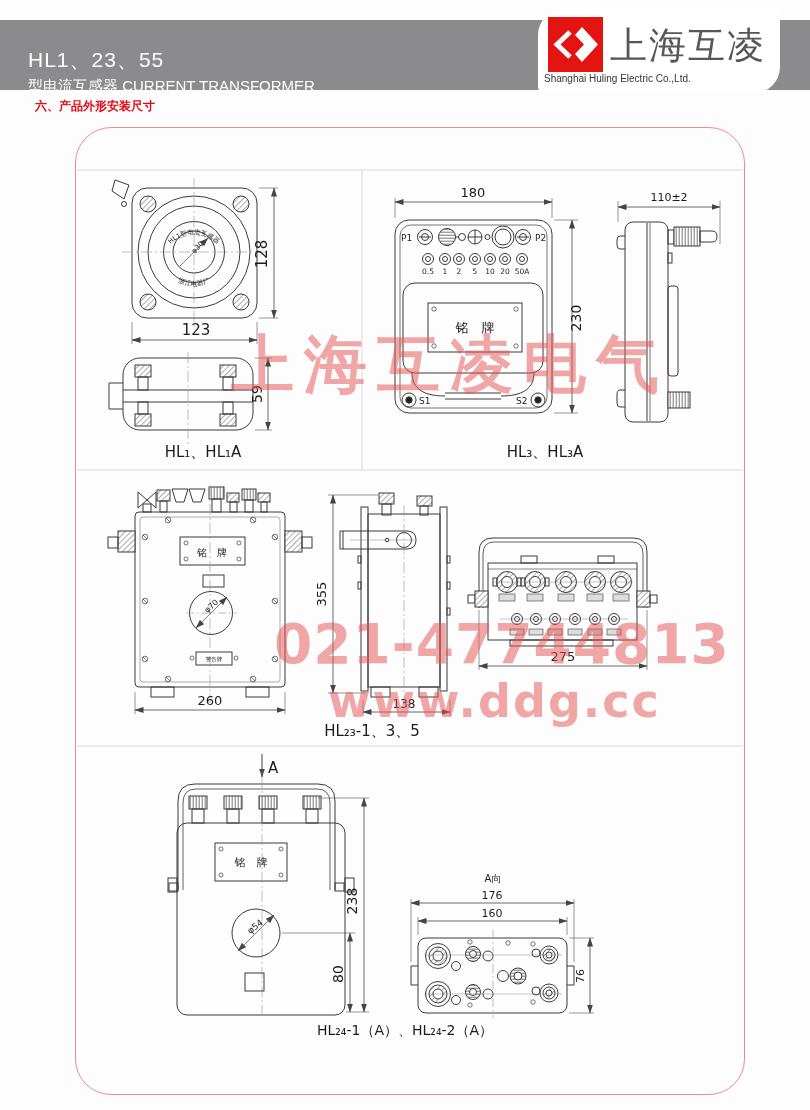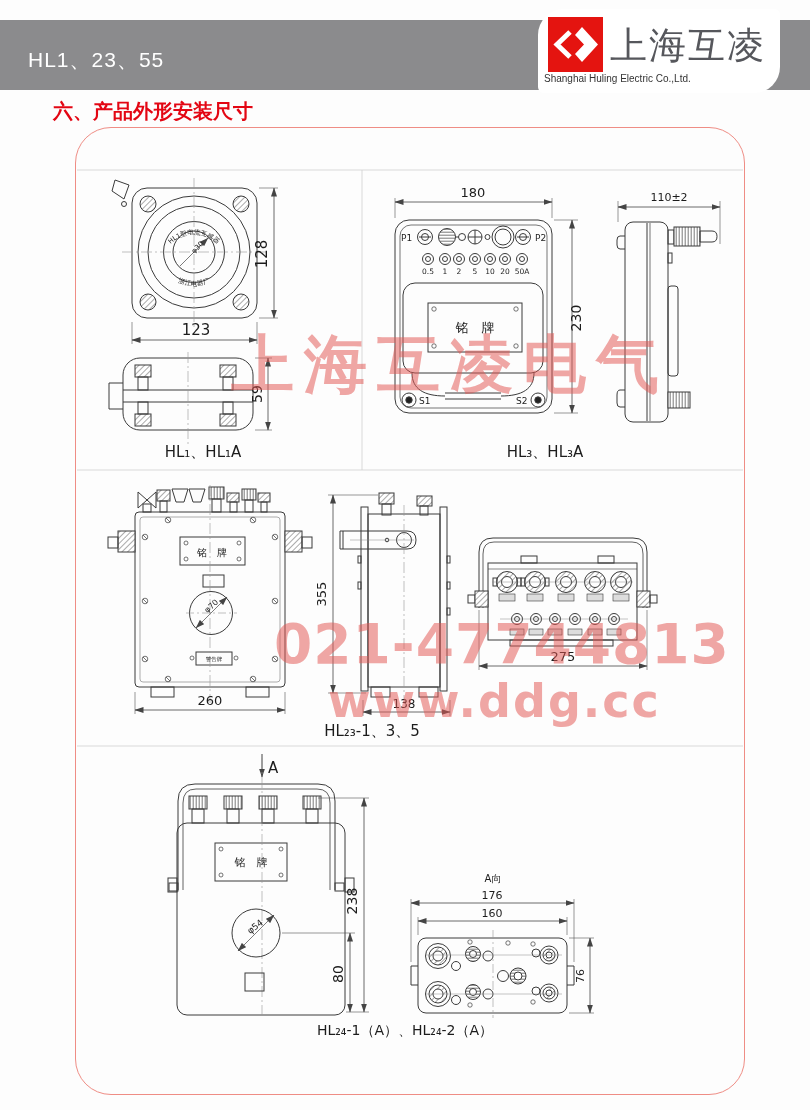--- a/index.html
+++ b/index.html
@@ -8,39 +8,40 @@
   
   .band{position:absolute;left:0;top:20px;width:810px;height:70px;background:#8b8b8d;}
   .model{position:absolute;left:28px;top:26px;color:#fff;font-size:21px;letter-spacing:1px;}
   .subtitle{position:absolute;left:28px;top:57px;color:#fff;font-size:15px;}
   .logo-plate{position:absolute;left:538px;top:9px;width:242px;height:84px;background:#fff;
       border-radius:26px 6px 26px 6px;}
   .logo-mark{position:absolute;left:10px;top:8px;}
   .brand{position:absolute;left:72px;top:12px;font-size:37px;color:#56575c;font-weight:500;
       letter-spacing:2px;font-family:"DejaVu Sans",sans-serif;}
   .company{position:absolute;left:6px;top:64px;font-size:10px;color:#333;white-space:nowrap;}
-  .section-title{position:absolute;left:53px;top:98px;color:#e30613;font-size:20px;font-weight:bold;
+  .section-title{position:absolute;left:35px;top:98px;color:#e30613;font-size:12px;font-weight:bold;
       font-family:"DejaVu Sans",sans-serif;}
   .content-box{position:absolute;left:75px;top:127px;width:668px;height:966px;
       border:1.3px solid #ef8d85;border-radius:36px;}
   .drawings{position:absolute;left:0;top:0;}
   .wm{position:absolute;color:rgba(227,86,82,.52);font-weight:700;white-space:nowrap;
       font-family:"DejaVu Sans",sans-serif;pointer-events:none;z-index:5;margin-left:48px;}
   .wm1{left:183px;top:322px;font-size:63px;letter-spacing:10px;}
   .wm2{left:226px;top:612px;font-size:55px;letter-spacing:1px;}
   .wm3{left:280px;top:674px;font-size:46px;letter-spacing:2px;}
   svg text{font-family:"DejaVu Sans",sans-serif;fill:#1c1c1c;stroke:none;}
 </style>
 </head>
 <body>
 
 <div class="page">
 
   <div class="band">
     <div class="model">HL1、23、55</div>
+    <div class="subtitle">型电流互感器 CURRENT TRANSFORMER</div>
   </div>
   <div class="logo-plate">
     <svg class="logo-mark" width="55" height="55" viewBox="0 0 55 55">
       <rect x="0" y="0" width="55" height="55" fill="#e41410"></rect>
       <path d="M22,15 L9,27.5 L22,40" fill="none" stroke="#fff" stroke-width="5"></path>
       <path d="M34,10 L50,27.5 L34,45 L27,37 L36,27.5 L27,18 Z" fill="#fff"></path>
     </svg>
     <div class="brand">上海互凌</div>
     <div class="company">Shanghai Huling Electric Co.,Ltd.</div>
   </div>

